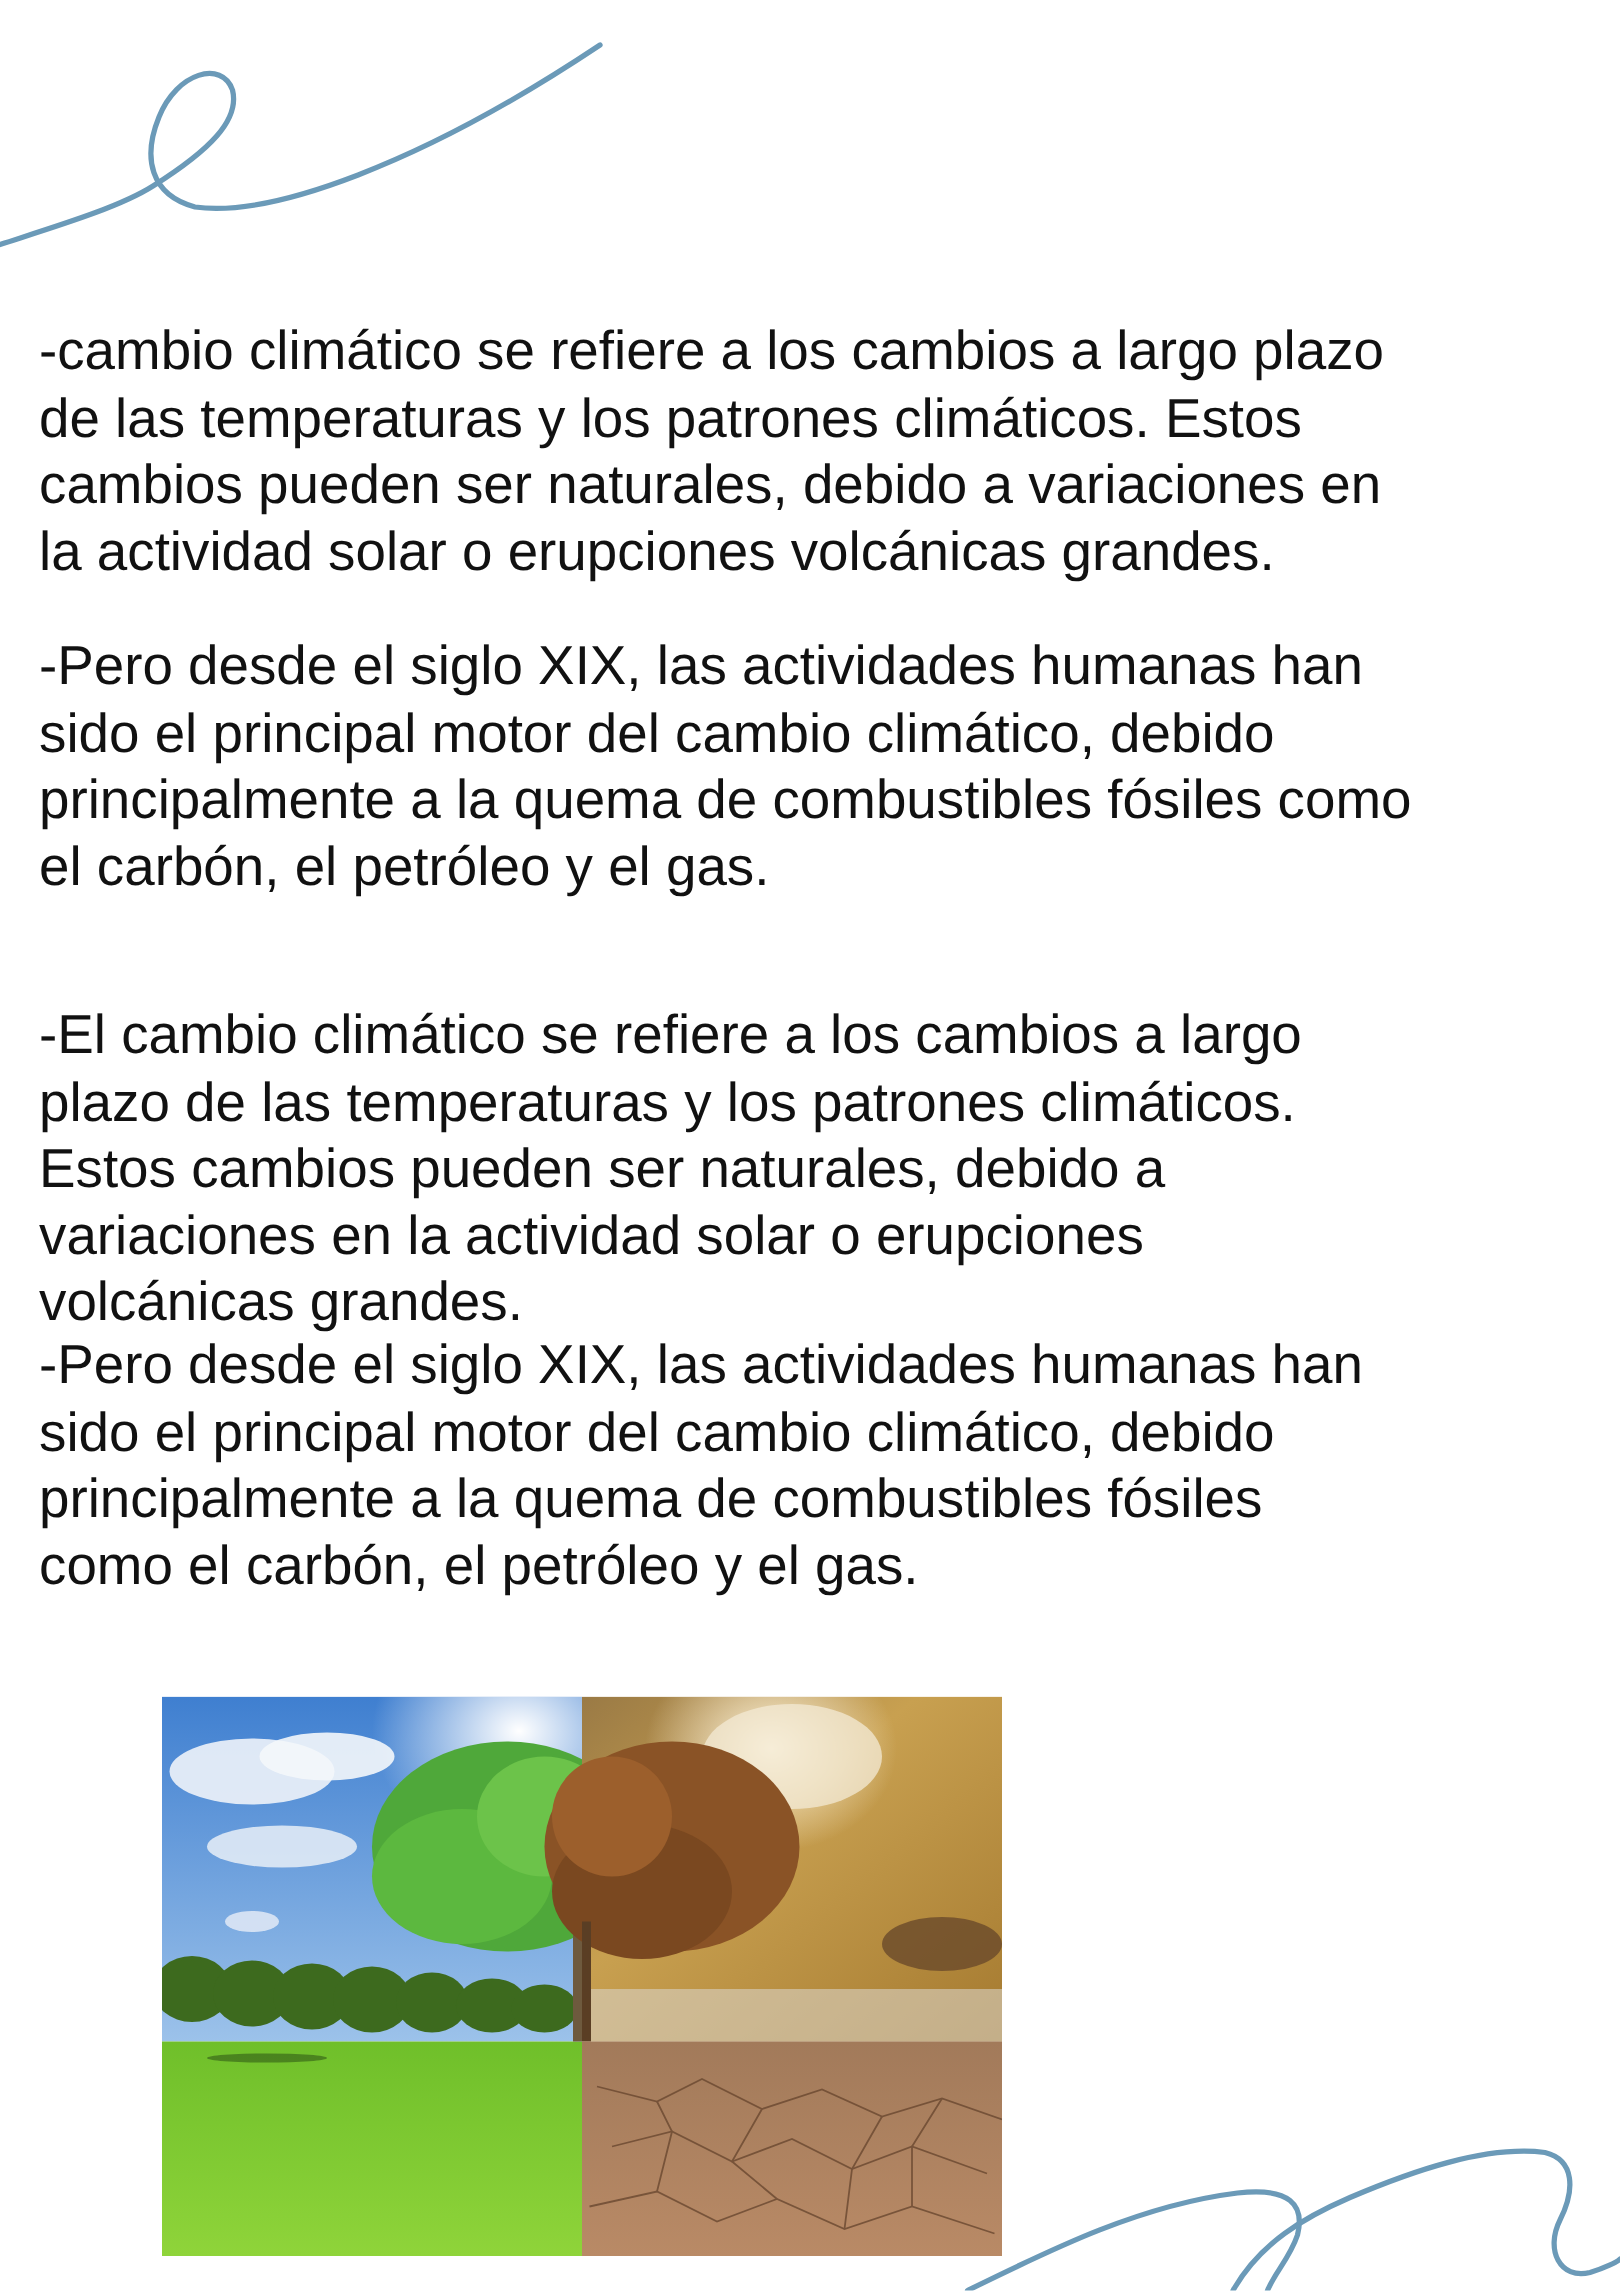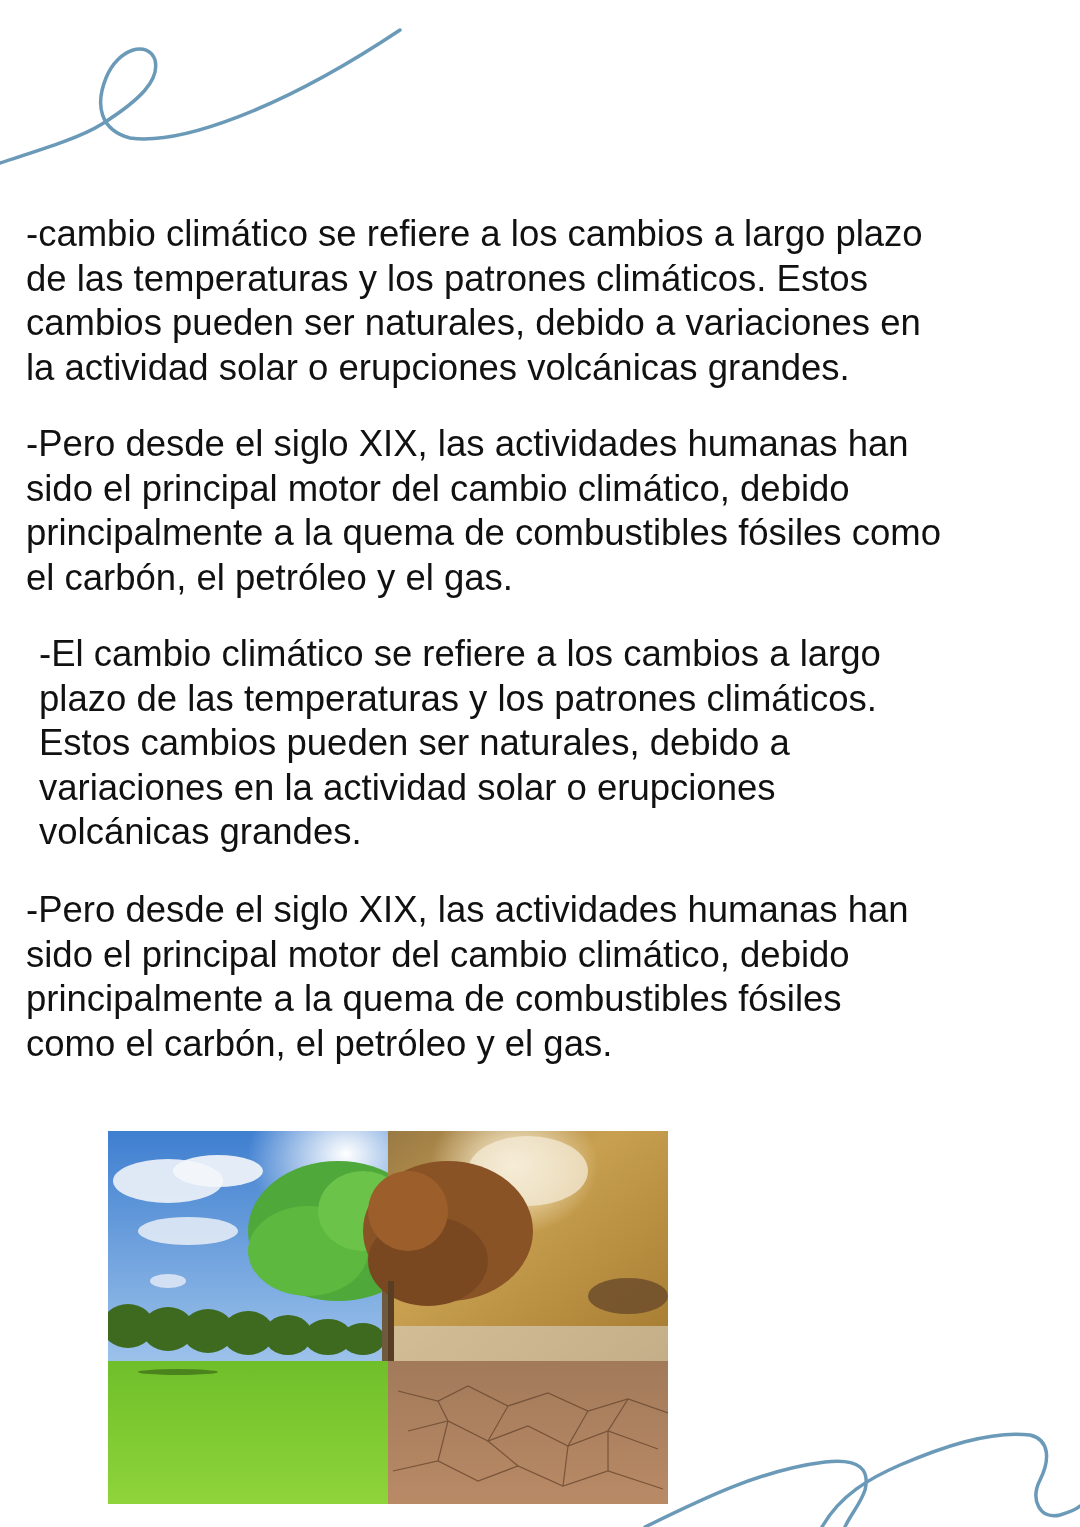--- a/index.html
+++ b/index.html
@@ -19,21 +19,21 @@
 </svg>
 
 <p class="para" style="top:212px;"> -cambio climático se refiere a los cambios a largo plazo
 de las temperaturas y los patrones climáticos. Estos
 cambios pueden ser naturales, debido a variaciones en
 la actividad solar o erupciones volcánicas grandes.</p>
 <p class="para" style="top:422px;"> -Pero desde el siglo XIX, las actividades humanas han
 sido el principal motor del cambio climático, debido
 principalmente a la quema de combustibles fósiles como
 el carbón, el petróleo y el gas.</p>
-<p class="para" style="top:632px;margin-left:13px;">-El cambio climático se refiere a los cambios a largo
+<p class="para" style="top:668px;">-El cambio climático se refiere a los cambios a largo
 plazo de las temperaturas y los patrones climáticos.
 Estos cambios pueden ser naturales, debido a
 variaciones en la actividad solar o erupciones
 volcánicas grandes.</p>
 <p class="para" style="top:888px;">-Pero desde el siglo XIX, las actividades humanas han
 sido el principal motor del cambio climático, debido
 principalmente a la quema de combustibles fósiles
 como el carbón, el petróleo y el gas.</p>
 
 <div class="figure" title="Split image: green tree and lush meadow under blue sky vs. dry tree and cracked earth under dusty orange sky">

